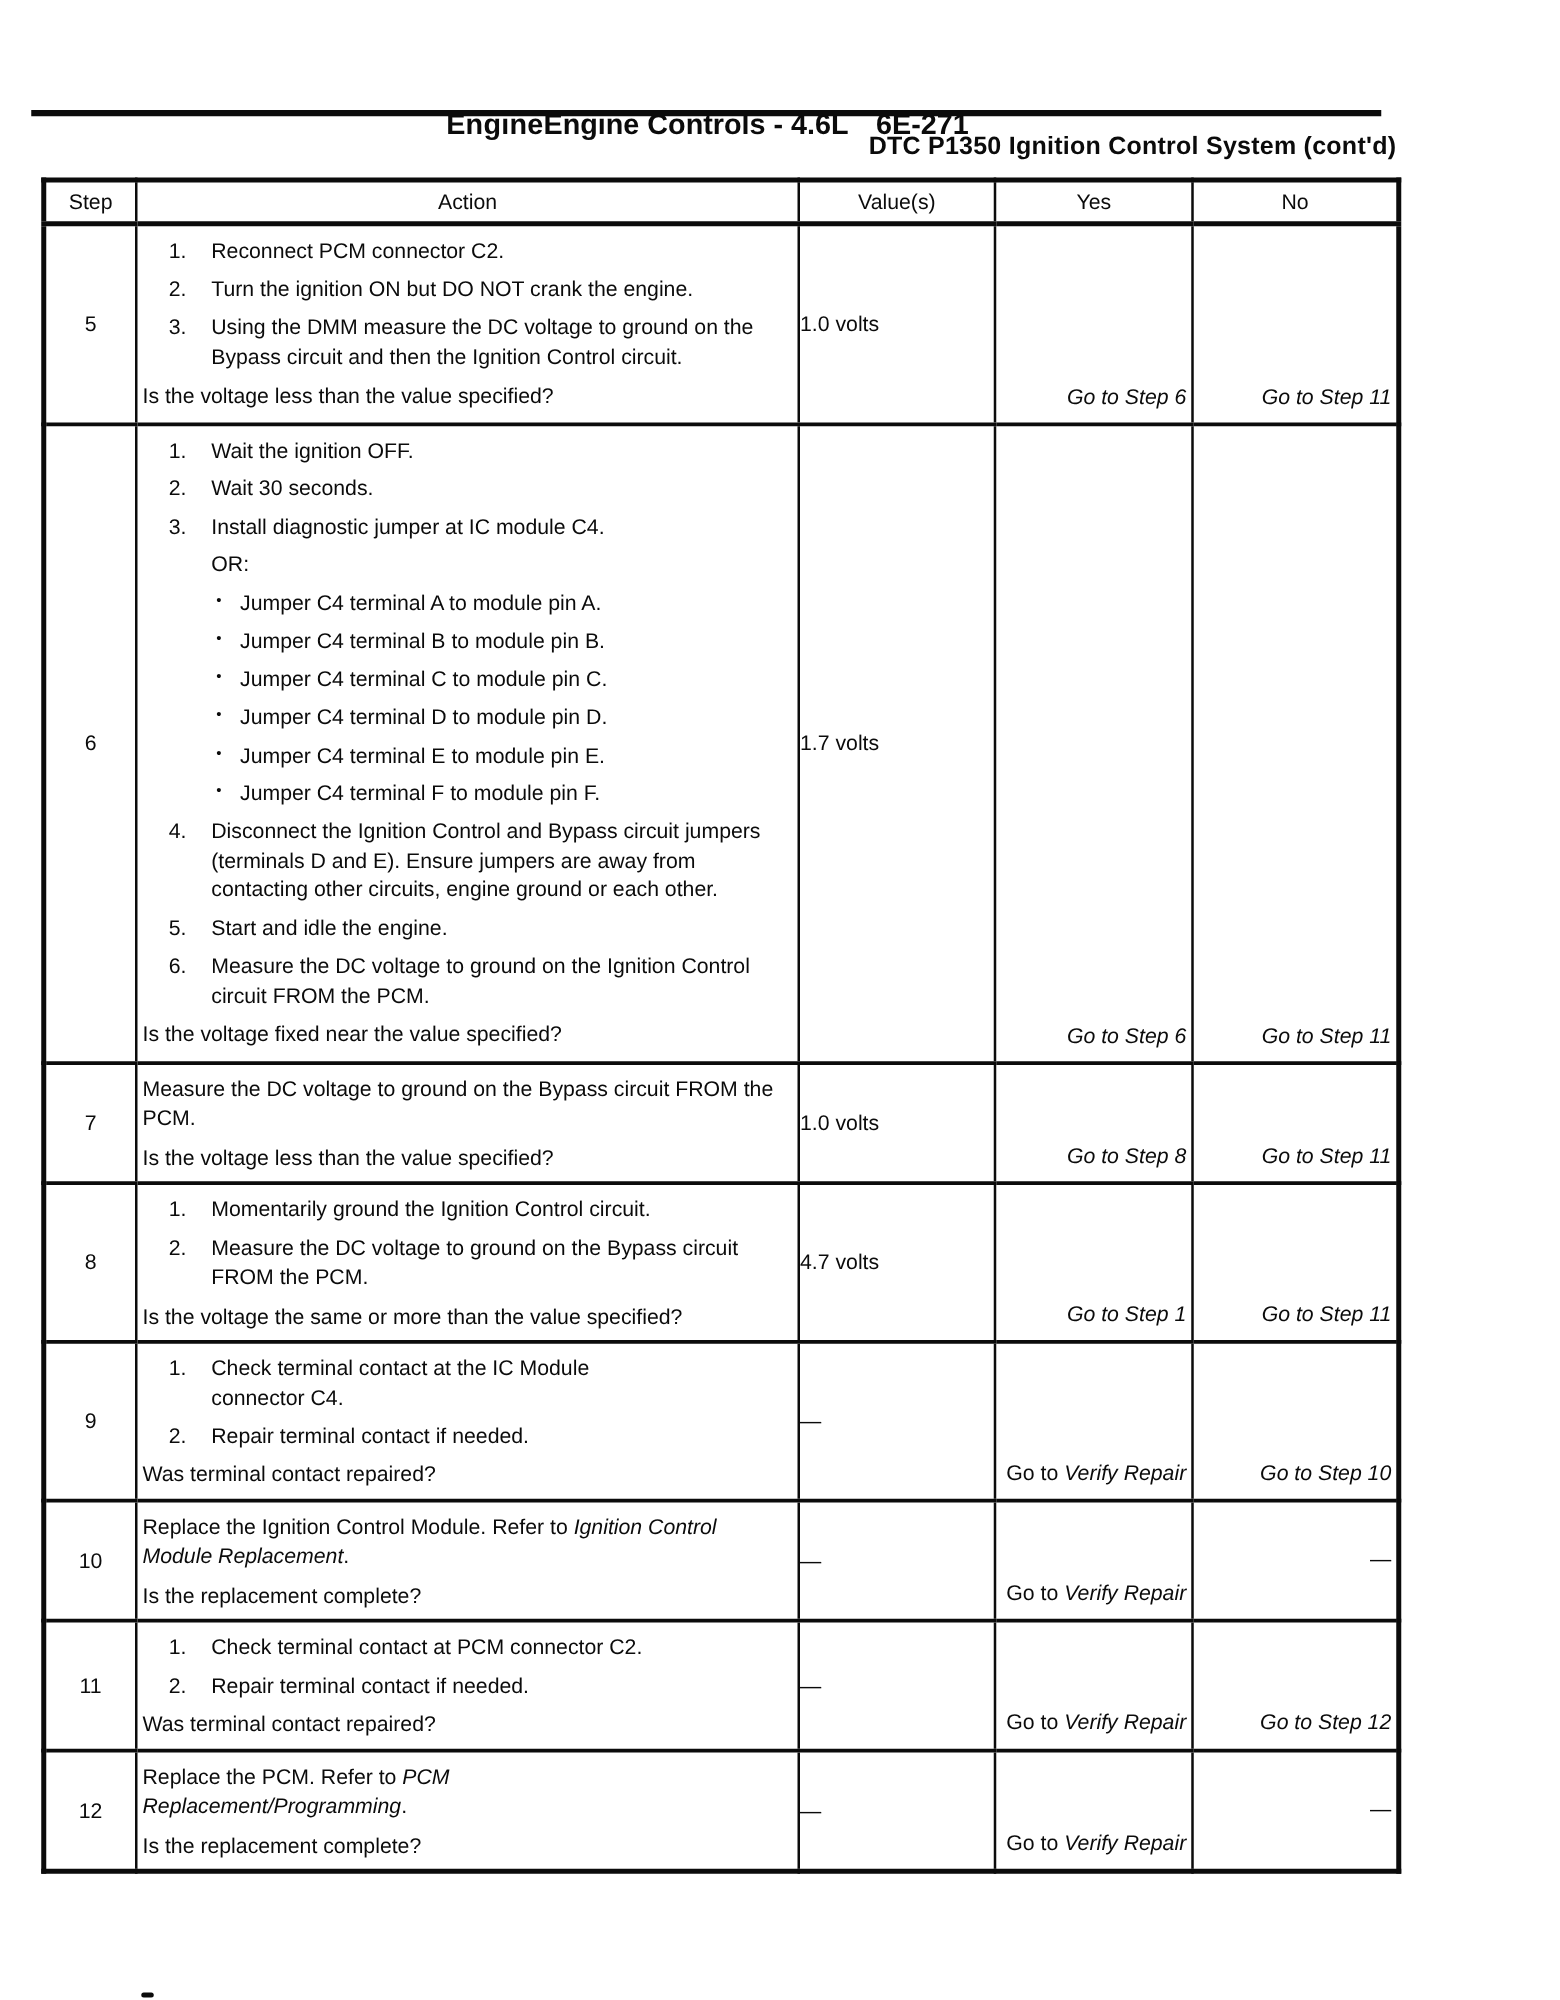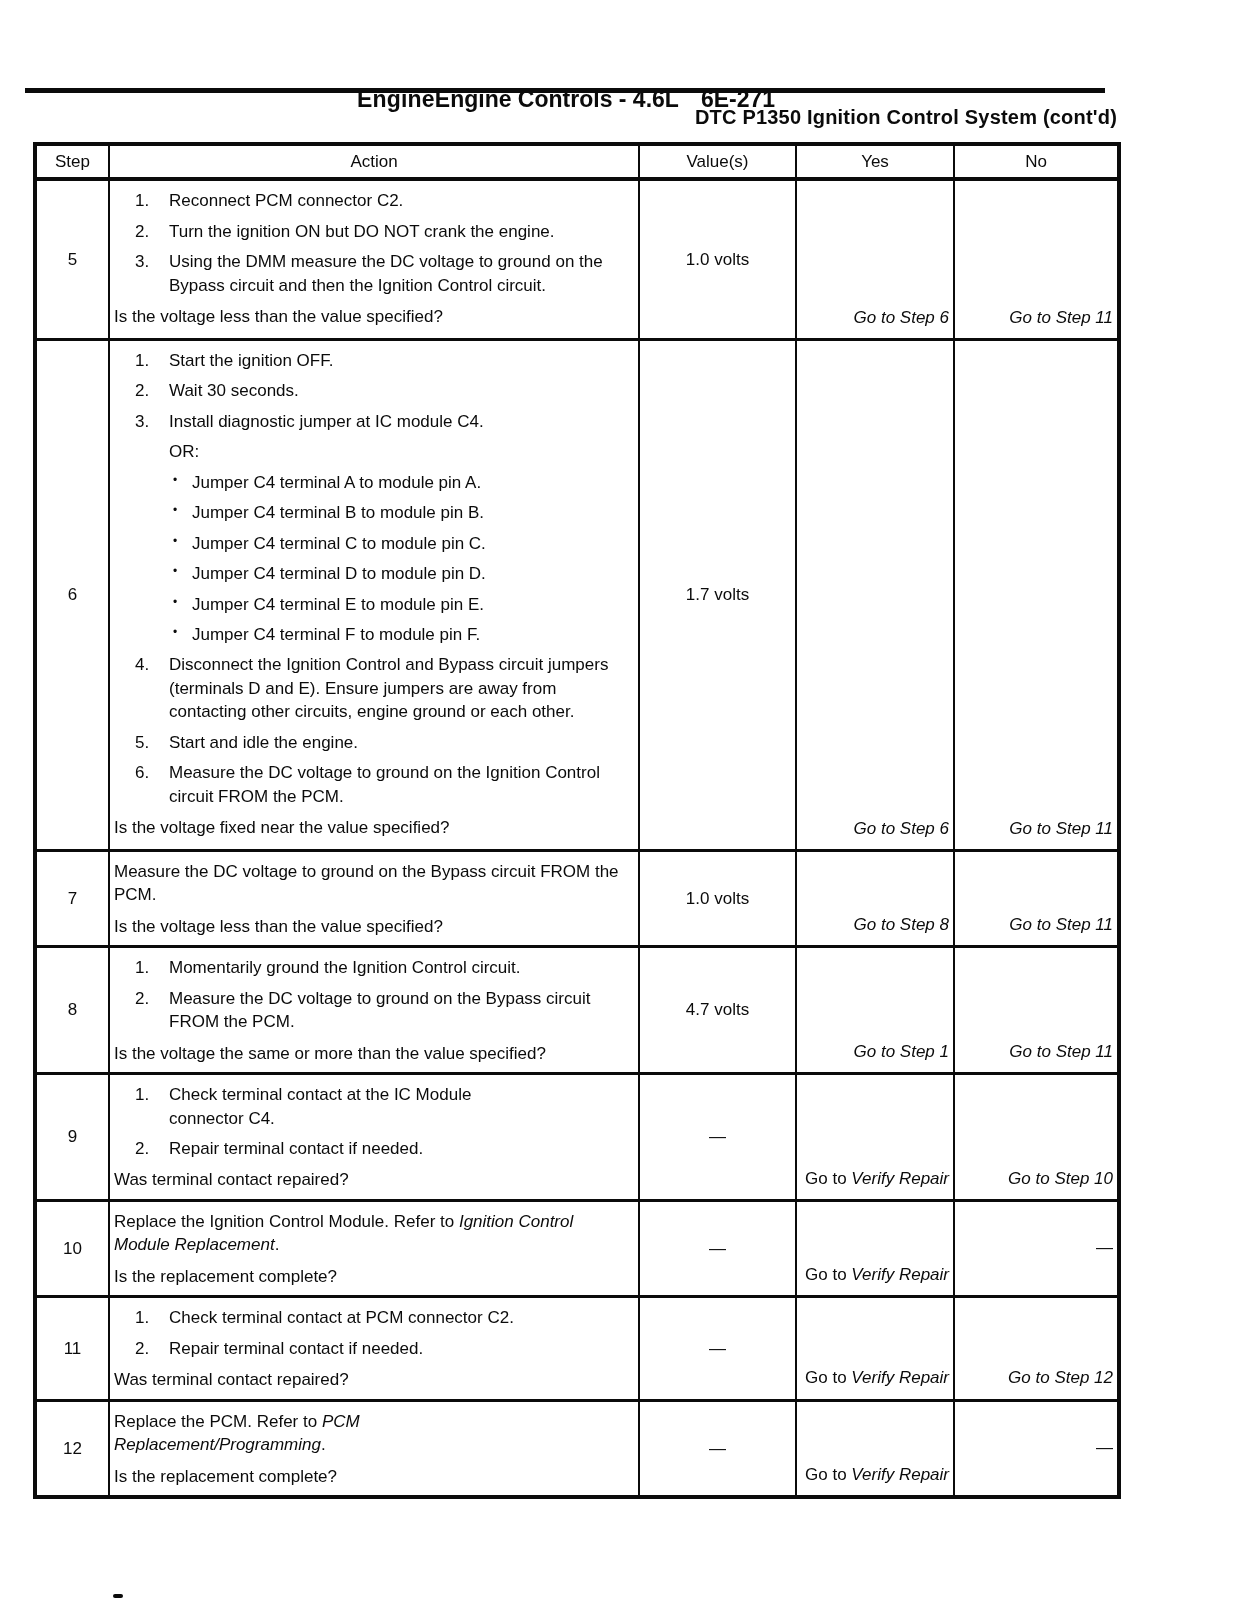--- a/index.html
+++ b/index.html
@@ -40,21 +40,21 @@
   tbody tr:nth-child(2){height:511px;}
   tbody tr:nth-child(3){height:84px;}
   tbody tr:nth-child(4){height:103px;}
   tbody tr:nth-child(5){height:113px;}
   tbody tr:nth-child(6){height:86px;}
   tbody tr:nth-child(7){height:87px;}
   tbody tr:nth-child(8){height:72px;}
 
   td.step-cell{vertical-align:middle;text-align:center;font-size:17px;}
   td.action-cell{padding:7px 6px 7px 3px;}
-  td.value-cell{vertical-align:middle;text-align:center;}
+  td.value-cell{vertical-align:middle;text-align:left;}
   td.yes-cell,td.no-cell{vertical-align:bottom;text-align:right;padding:4px 4px 9px;}
   td.mid{vertical-align:middle;padding-bottom:4px;}
 
   .item{position:relative;padding-left:56px;margin-top:7px;}
   .action-cell > :first-child{margin-top:1px;}
   .item .marker{position:absolute;left:22px;}
   .item.bullet{padding-left:79px;}
   .item.bullet .bmark{position:absolute;left:60px;top:1px;font-size:12px;}
   .para{margin-top:1px;padding-left:1px;}
   .question{margin-top:8px;padding-left:1px;}
@@ -106,21 +106,21 @@
             <div class="item num"><span class="marker">3.</span><span class="txt"><span>Using the DMM measure the DC voltage to ground on the Bypass circuit and then the Ignition Control circuit.</span></span></div>
             <div class="question"><span>Is the voltage less than the value specified?</span></div>
           </td>
           <td class="value-cell"><span>1.0 volts</span></td>
           <td class="yes-cell goto"><span class="it">Go to Step 6</span></td>
           <td class="no-cell goto"><span class="it">Go to Step 11</span></td>
         </tr>
         <tr>
           <td class="step-cell"><span>6</span></td>
           <td class="action-cell">
-            <div class="item num"><span class="marker">1.</span><span class="txt"><span>Start the ignition OFF.</span></span></div>
+            <div class="item num"><span class="marker">1.</span><span class="txt"><span>Wait the ignition OFF.</span></span></div>
             <div class="item num"><span class="marker">2.</span><span class="txt"><span>Wait 30 seconds.</span></span></div>
             <div class="item num"><span class="marker">3.</span><span class="txt"><span>Install diagnostic jumper at IC module C4.</span></span></div>
             <div class="item or"><span class="txt"><span>OR:</span></span></div>
             <div class="item bullet"><span class="bmark">•</span><span class="txt"><span>Jumper C4 terminal A to module pin A.</span></span></div>
             <div class="item bullet"><span class="bmark">•</span><span class="txt"><span>Jumper C4 terminal B to module pin B.</span></span></div>
             <div class="item bullet"><span class="bmark">•</span><span class="txt"><span>Jumper C4 terminal C to module pin C.</span></span></div>
             <div class="item bullet"><span class="bmark">•</span><span class="txt"><span>Jumper C4 terminal D to module pin D.</span></span></div>
             <div class="item bullet"><span class="bmark">•</span><span class="txt"><span>Jumper C4 terminal E to module pin E.</span></span></div>
             <div class="item bullet"><span class="bmark">•</span><span class="txt"><span>Jumper C4 terminal F to module pin F.</span></span></div>
             <div class="item num"><span class="marker">4.</span><span class="txt"><span>Disconnect the Ignition Control and Bypass circuit jumpers (terminals D and E). Ensure jumpers are away from contacting other circuits, engine ground or each other.</span></span></div>

